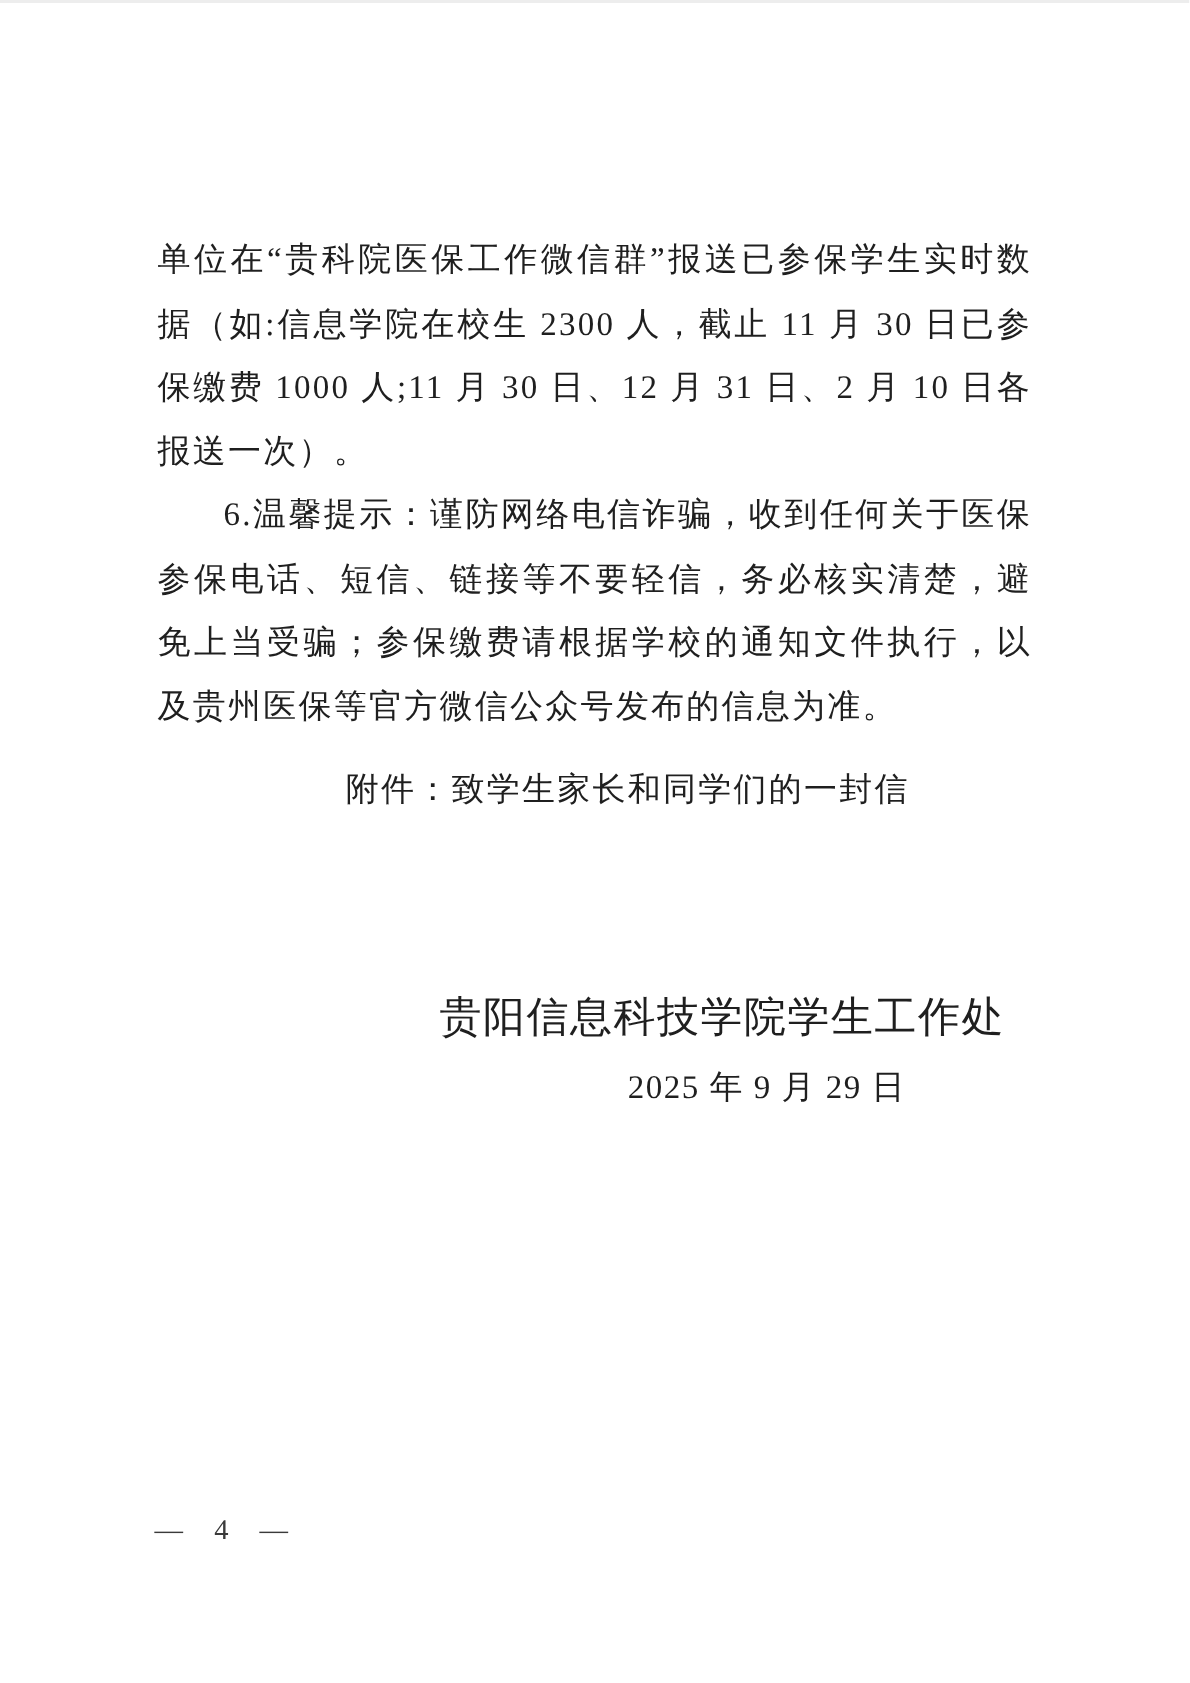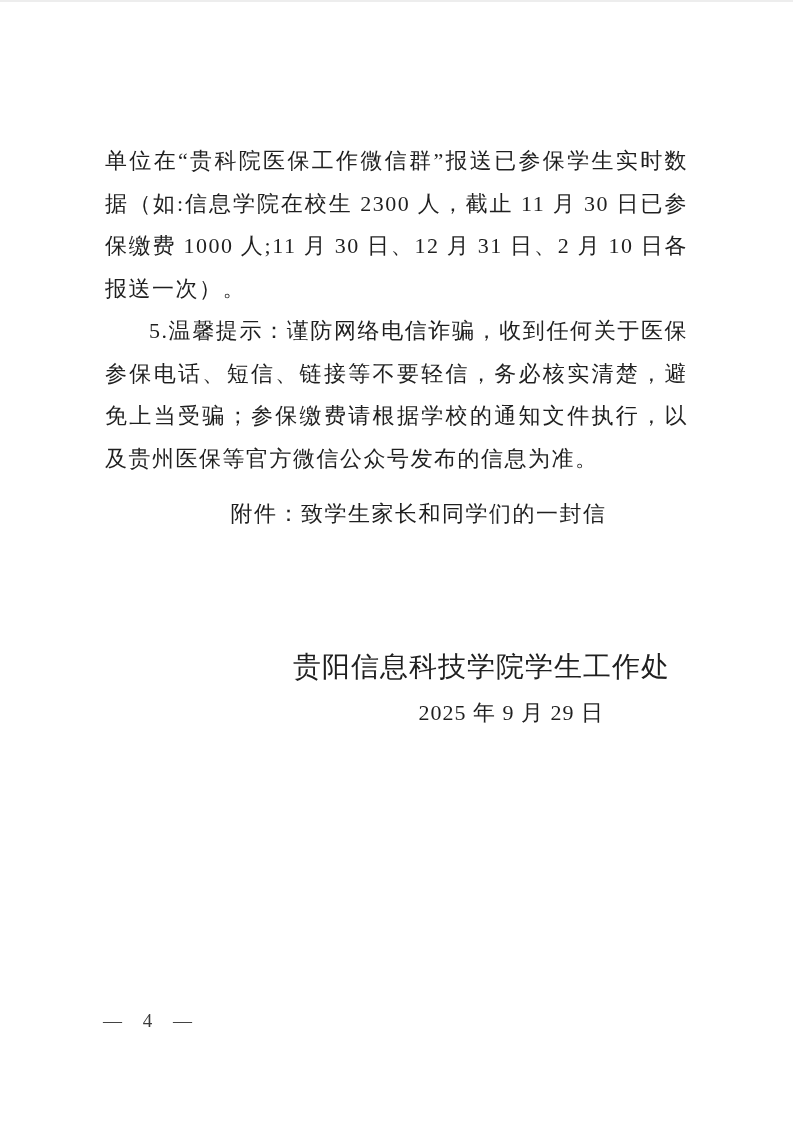--- a/index.html
+++ b/index.html
@@ -15,21 +15,21 @@
     background: #ffffff;
     box-sizing: border-box;
     border-top: 2px solid #ededed;
     font-family: "Liberation Serif", "DejaVu Serif", serif;
     color: #1f1f1f;
     overflow: hidden;
   }
   .content {
     position: absolute;
     left: 105px;
-    top: 138px;
+    top: 150px;
     width: 583px;
   }
   .para {
     margin: 0;
     font-size: 22px;
     line-height: 42.5px;
     letter-spacing: 1.5px;
     text-align: justify;
     text-justify: inter-character;
   }
@@ -65,19 +65,19 @@
     word-spacing: 6px;
     color: #3a3a3a;
   }
 </style>
 </head>
 <body>
 
 <div class="page">
   <div class="content">
     <p class="para">单位在“贵科院医保工作微信群”报送已参保学生实时数据（如:信息学院在校生 2300 人，截止 11 月 30 日已参保缴费 1000 人;11 月 30 日、12 月 31 日、2 月 10 日各报送一次）。</p>
-    <p class="para indent">5.温馨提示：谨防网络电信诈骗，收到任何关于医保参保电话、短信、链接等不要轻信，务必核实清楚，避免上当受骗；参保缴费请根据学校的通知文件执行，以及贵州医保等官方微信公众号发布的信息为准。</p>
+    <p class="para indent">6.温馨提示：谨防网络电信诈骗，收到任何关于医保参保电话、短信、链接等不要轻信，务必核实清楚，避免上当受骗；参保缴费请根据学校的通知文件执行，以及贵州医保等官方微信公众号发布的信息为准。</p>
     <p class="para indent attachment">附件：致学生家长和同学们的一封信</p>
     <p class="signature">贵阳信息科技学院学生工作处</p>
     <p class="date">2025 年 9 月 29 日</p>
   </div>
   <div class="page-number">— 4 —</div>
 </div>
 
 </body></html>

